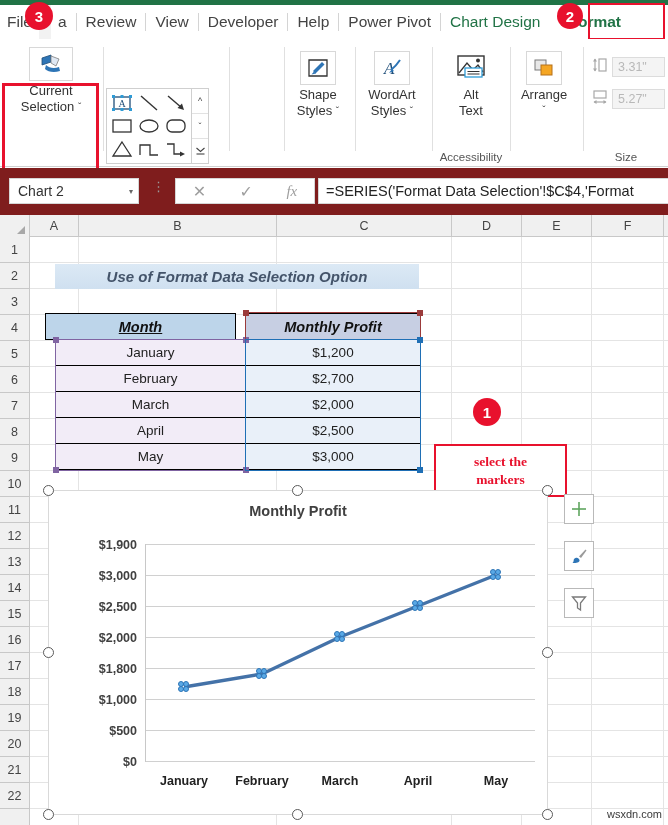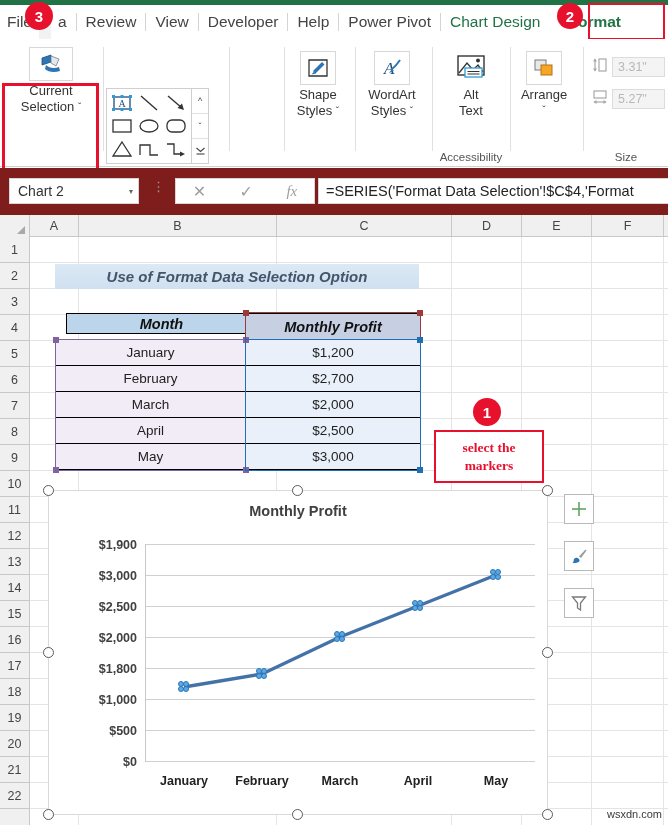--- a/index.html
+++ b/index.html
@@ -567,21 +567,21 @@
       <div class="hline" style="top:467px;"></div>
       <div class="hline" style="top:493px;"></div>
       <div class="hline" style="top:519px;"></div>
       <div class="hline" style="top:545px;"></div>
       <div class="hline" style="top:571px;"></div>
     </div>
   </div>
 
   <div class="title-banner" style="left:55px; top:264px; width:364px; height:25px;">Use of Format Data Selection Option</div>
 
-  <div class="dt-hdr m" style="left:66px; top:313px; width:191px; height:21px;">Month</div>
+  <div class="dt-hdr m" style="left:45px; top:313px; width:191px; height:27px;text-decoration:underline;">Month</div>
   <div class="dt-hdr p" style="left:245px; top:313px; width:176px; height:27px;">Monthly Profit</div>
 
   <div class="dt-cell m" style="left:55px; top:340px; width:191px; height:26px;">January</div>
   <div class="dt-cell p" style="left:245px; top:340px; width:176px; height:26px;">$1,200</div>
 
   <div class="dt-cell m" style="left:55px; top:366px; width:191px; height:26px;">February</div>
   <div class="dt-cell p" style="left:245px; top:366px; width:176px; height:26px;">$2,700</div>
 
   <div class="dt-cell m" style="left:55px; top:392px; width:191px; height:26px;">March</div>
   <div class="dt-cell p" style="left:245px; top:392px; width:176px; height:26px;">$2,000</div>
@@ -600,21 +600,21 @@
 
   <div class="selborder" style="left:245px; top:312px; width:176px; height:28px; border:1.6px solid #9b3a3a;"></div>
   <div class="sqh" style="left:243px; top:310px; background:#9b3a3a;"></div>
   <div class="sqh" style="left:417px; top:310px; background:#9b3a3a;"></div>
 
   <div class="selborder" style="left:245px; top:339px; width:176px; height:132px; border:1.6px solid #1f6fb5;"></div>
   <div class="sqh" style="left:417px; top:337px; background:#1f6fb5;"></div>
   <div class="sqh" style="left:417px; top:467px; background:#1f6fb5;"></div>
 
   <div class="badge" style="left:473px; top:398px; width:28px; height:28px;">1</div>
-  <div class="callout" style="left:434px; top:430px; width:110px; height:53px;">
+  <div class="callout" style="left:434px; top:444px; width:133px; height:53px;">
     <span>select the</span>
     <span>markers</span>
   </div>
 
   <div class="chart">
     <div class="chart-title">Monthly Profit</div>
 
     <div class="ylab" style="left:8px; top:47px;  width:80px;">$1,900</div>
     <div class="ylab" style="left:8px; top:78px;  width:80px;">$3,000</div>
     <div class="ylab" style="left:8px; top:109px; width:80px;">$2,500</div>

